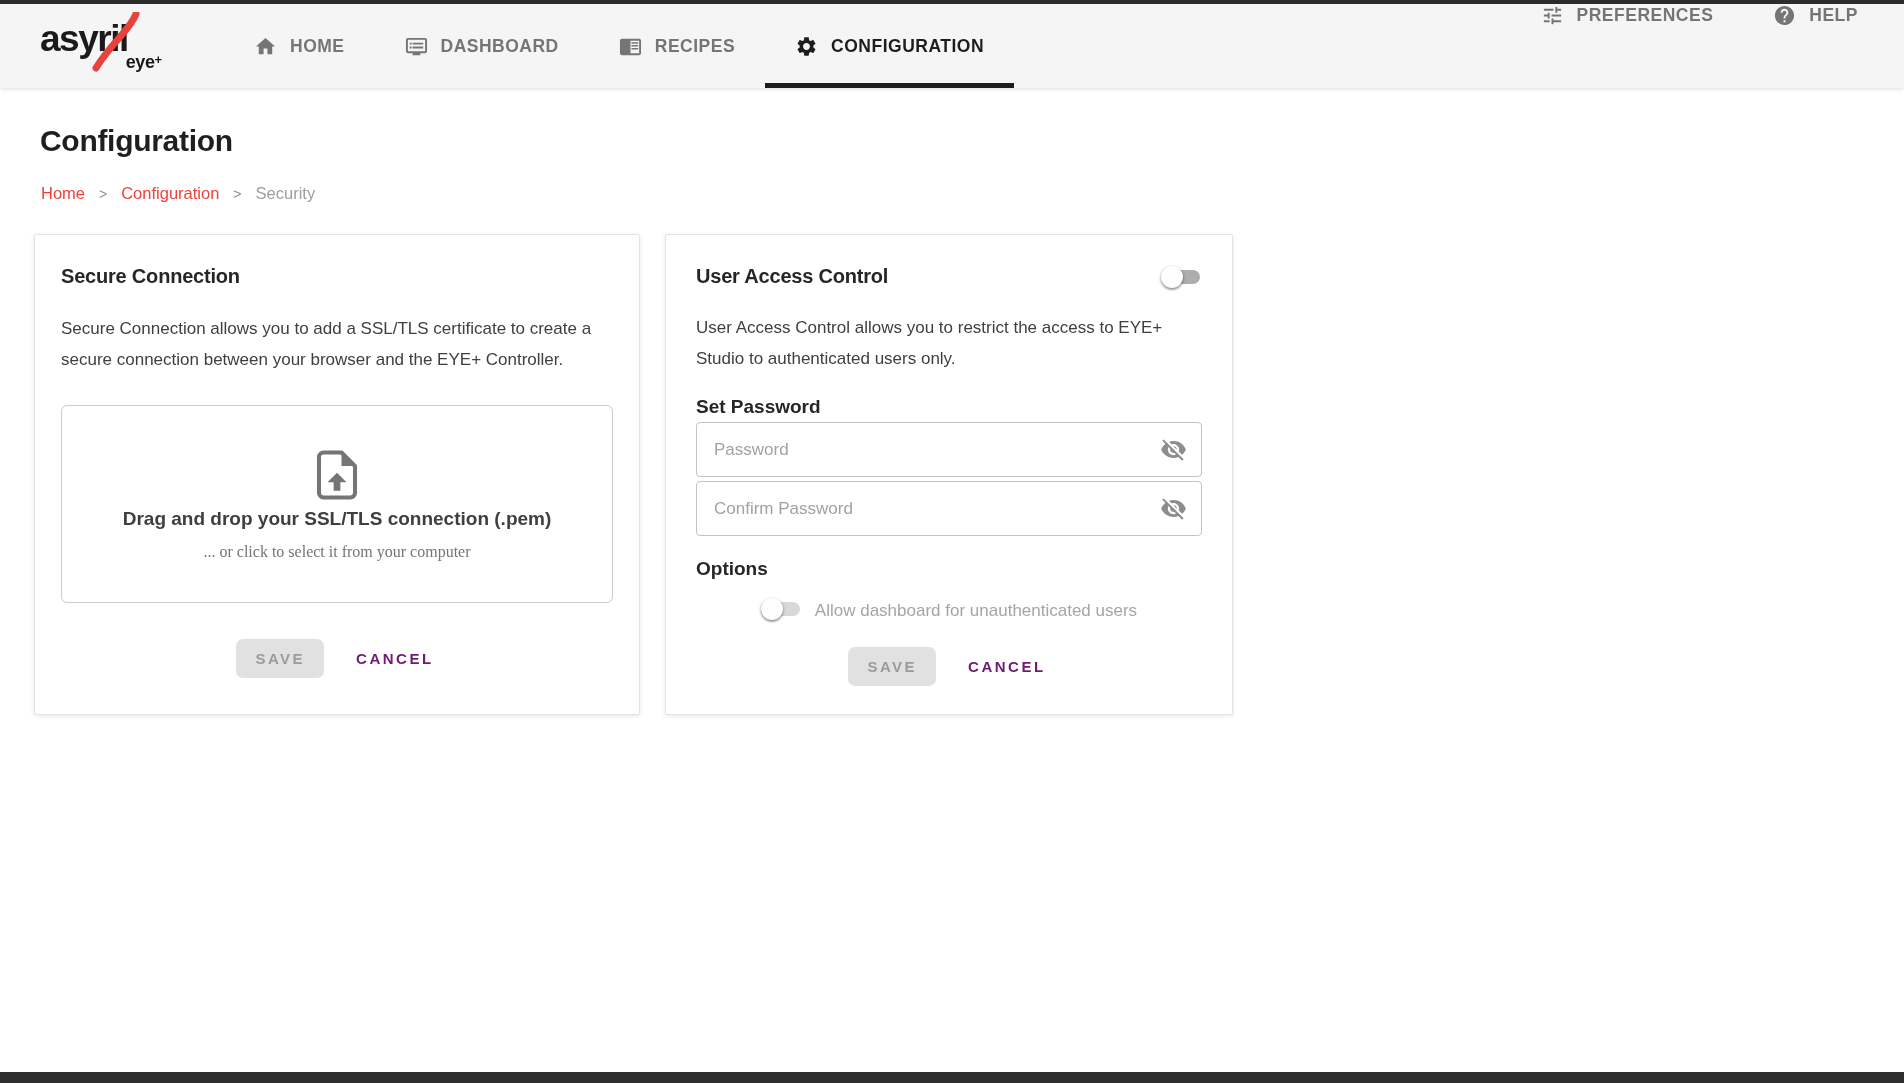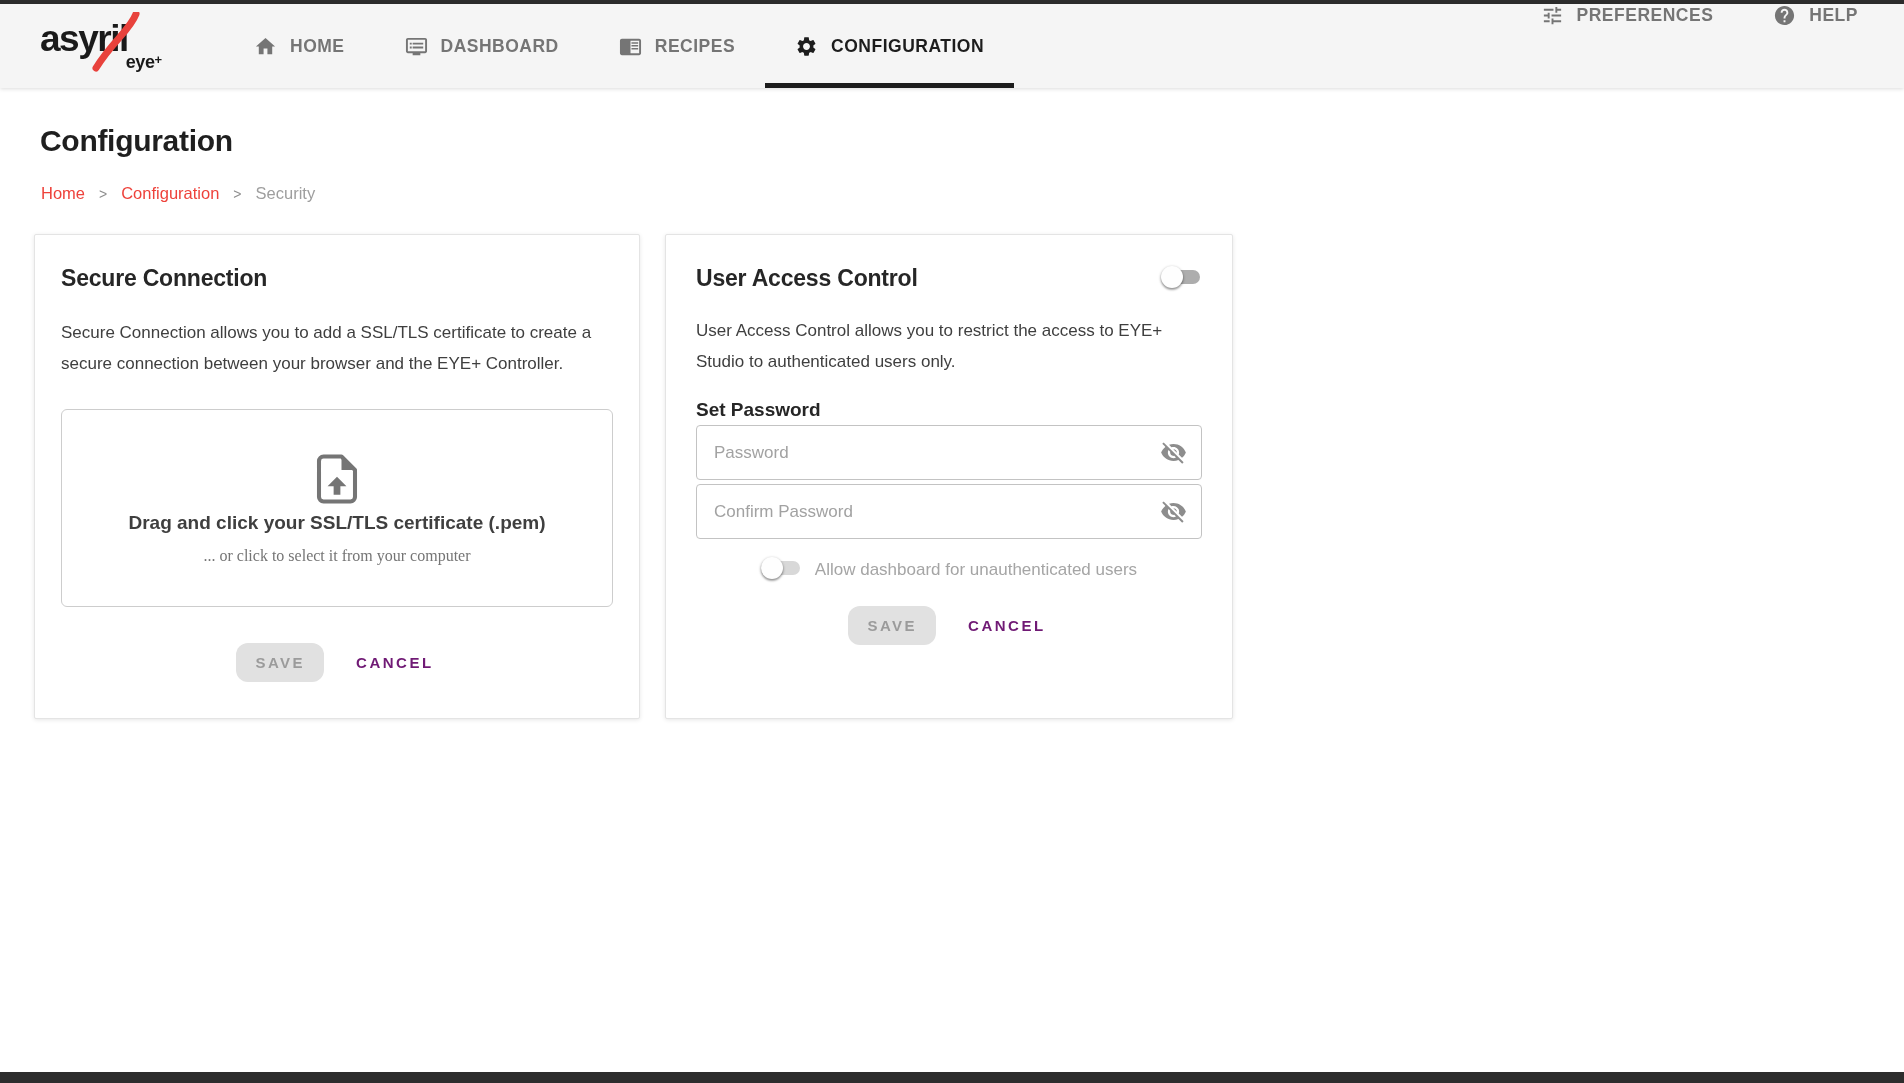--- a/index.html
+++ b/index.html
@@ -50,38 +50,38 @@
   .crumb-current { color:#9e9e9e; }
 
   
   .cards { display:flex; align-items:stretch; gap:25px; margin:31px 0 0 34px; }
   .card {
     background:#fff;
     border:1px solid #e4e4e4;
     border-radius:2px;
     box-shadow:0 1px 4px rgba(0,0,0,0.10);
   }
-  .card h2 { font-size:23px; font-weight:bold; color:#262626; letter-spacing:-0.2px; }
+  .card h2 { font-size:20px; font-weight:bold; color:#262626; letter-spacing:-0.2px; }
   .card .desc { font-size:17px; color:#3f3f3f; line-height:1.8; margin-top:26px; }
 
   .card.secure { width:606px; padding:30px 26px 36px; display:flex; flex-direction:column; }
   .dropzone {
     margin-top:30px; height:198px;
     border:1px solid #cdcdcd; border-radius:6px;
     display:flex; flex-direction:column; align-items:center; justify-content:center;
     cursor:pointer; text-align:center;
   }
   .dropzone svg { width:54px; height:54px; }
   .dz-title { font-size:19px; font-weight:bold; color:#3f3f3f; margin-top:6px; }
   .dz-sub { font-size:16px; color:#757575; margin-top:13px;font-family:Liberation Serif, serif; }
 
   .actions { display:flex; justify-content:center; align-items:center; gap:28px; margin-top:36px; }
   .btn {
     font-family:inherit; border:none; cursor:pointer;
-    font-size:15px; font-weight:bold; letter-spacing:2.5px; border-radius:12px;
+    font-size:15px; font-weight:bold; letter-spacing:2.5px; border-radius:7px;
   }
   .btn-save { background:#e1e1e1; color:#9b9b9b; padding:11px 19px; }
   .btn-cancel { background:transparent; color:#701a75; padding:11px 4px; }
 
   .card.uac { width:568px; padding:30px 30px 26px; display:flex; flex-direction:column; }
   .uac-header { display:flex; justify-content:space-between; align-items:flex-start; }
 
   .switch { position:relative; width:41px; height:24px; flex:0 0 auto; cursor:pointer; }
   .switch .track { position:absolute; left:5px; top:5px; width:34px; height:14px; border-radius:7px; background:#adadad; }
   .switch .knob { position:absolute; left:0; top:1px; width:22px; height:22px; border-radius:50%; background:#fefefe;
@@ -179,21 +179,21 @@
     <section class="card secure">
       <h2>Secure Connection</h2>
       <p class="desc">Secure Connection allows you to add a SSL/TLS certificate to create a secure connection between your browser and the EYE+ Controller.</p>
 
       <div class="dropzone">
         <svg viewBox="0 0 24 24">
           <path d="M14 2H6c-1.1 0-2 .9-2 2v16c0 1.1.9 2 2 2h12c1.1 0 2-.9 2-2V8l-6-6z" fill="none" stroke="#757575" stroke-width="1.8" stroke-linejoin="round"></path>
           <path d="M14 2v6h6z" fill="#757575"></path>
           <path d="M12 11l4.2 4.2h-2.7V19h-3v-3.8H7.8z" fill="#757575"></path>
         </svg>
-        <div class="dz-title">Drag and click your SSL/TLS certificate (.pem)</div>
+        <div class="dz-title">Drag and drop your SSL/TLS connection (.pem)</div>
         <div class="dz-sub">... or click to select it from your computer</div>
       </div>
 
       <div class="actions">
         <button class="btn btn-save">SAVE</button>
         <button class="btn btn-cancel">CANCEL</button>
       </div>
     </section>
 
     <section class="card uac">
@@ -220,20 +220,21 @@
 
       <div class="field">
         <input type="password" placeholder="Confirm Password" style="">
         <span class="eye">
           <svg viewBox="0 0 24 24">
               <path d="M12 7c2.76 0 5 2.24 5 5 0 .65-.13 1.26-.36 1.83l2.92 2.92c1.51-1.26 2.7-2.89 3.43-4.75-1.73-4.39-6-7.5-11-7.5-1.4 0-2.74.25-3.98.7l2.16 2.16C10.74 7.13 11.35 7 12 7zM2 4.27l2.28 2.28.46.46C3.08 8.3 1.78 10.02 1 12c1.73 4.39 6 7.5 11 7.5 1.55 0 3.03-.3 4.38-.84l.42.42L19.73 22 21 20.73 3.27 3 2 4.27zM7.53 9.8l1.55 1.55c-.05.21-.08.43-.08.65 0 1.66 1.34 3 3 3 .22 0 .44-.03.65-.08l1.55 1.55c-.67.33-1.41.53-2.2.53-2.76 0-5-2.24-5-5 0-.79.2-1.53.53-2.2zm4.31-.78l3.15 3.15.02-.16c0-1.66-1.34-3-3-3l-.17.01z"></path>
             </svg>
         </span>
       </div>
 
+      <div class="label-bold">Options</div>
 
       <div class="option-row">
         <div class="switch light">
           <span class="track"></span>
           <span class="knob"></span>
         </div>
         <span class="option-label">Allow dashboard for unauthenticated users</span>
       </div>
 
       <div class="actions">

